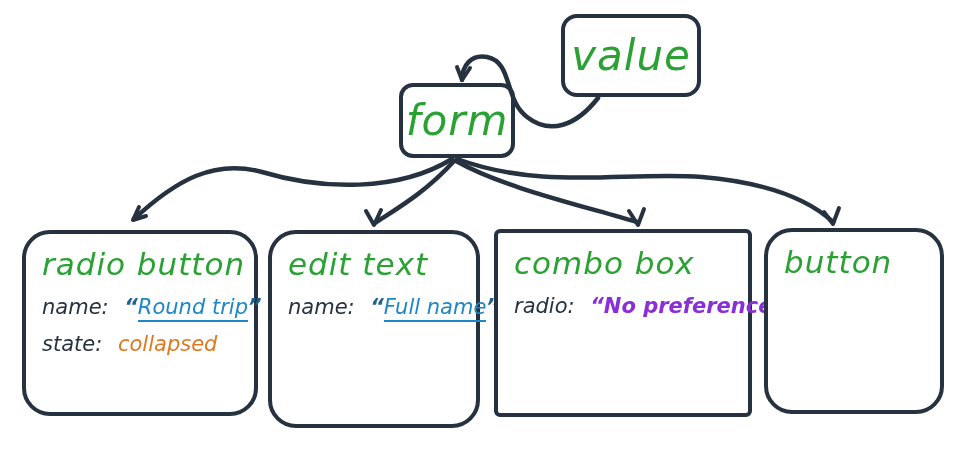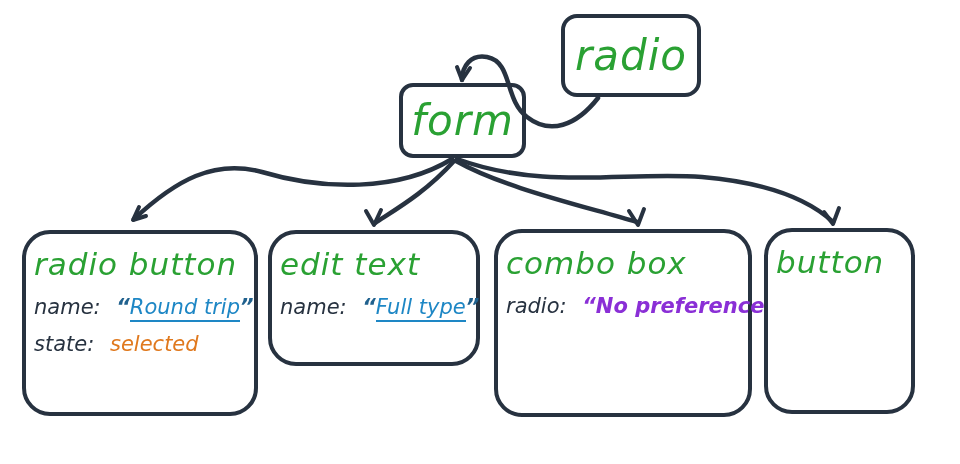--- a/index.html
+++ b/index.html
@@ -12,21 +12,21 @@
     font-family:"DejaVu Sans", sans-serif; font-style:italic; overflow:hidden;
   }
   .node{
     position:absolute; background:#ffffff; border:4px solid var(--ink);
     box-sizing:border-box;
   }
   .node.small{ border-radius:16px; display:flex; align-items:center; justify-content:center; }
   .node.small .nlabel{
     color:var(--green); font-size:42px; letter-spacing:1px; white-space:nowrap;
   }
-  .node.card{ border-radius:28px; padding:10px 16px 0 8px; }
+  .node.card{ border-radius:28px; padding:10px 16px 0 16px; }
   .card .ntitle{
     color:var(--green); font-size:31px; letter-spacing:1px; white-space:nowrap;
     margin:2px 0 6px 0;
   }
   .prop{ margin-top:13px; font-size:21px; white-space:nowrap; }
   .pkey{ color:var(--ink); margin-right:9px; }
   .pval.v-blue .inner{
     color:var(--blue); border-bottom:2.5px solid var(--blue); padding-bottom:1px;
   }
   .pval.v-blue .q{ color:var(--blue_dark); font-weight:bold; }
@@ -37,56 +37,56 @@
   svg.edges path{ stroke:var(--ink); stroke-width:4.5; fill:none;
     stroke-linecap:round; stroke-linejoin:round; }
   svg.edges path.head{ stroke-width:4; }
 </style>
 </head>
 <body>
 
 <div class="canvas">
 
   <div class="node small" style="left:561px; top:14px; width:140px; height:83px;">
-    <span class="nlabel">radio</span>
+    <span class="nlabel">value</span>
   </div>
 
-  <div class="node small" style="left:399px; top:83px; width:127px; height:75px; border-radius:14px;">
+  <div class="node small" style="left:399px; top:83px; width:116px; height:75px; border-radius:14px;">
     <span class="nlabel">form</span>
   </div>
 
   <div class="node card" style="left:22px; top:230px; width:236px; height:186px;">
     <div class="ntitle">radio button</div>
     <div class="prop">
       <span class="pkey">name:</span>
       <span class="pval v-blue"><span class="q">“</span><span class="inner">Round trip</span><span class="q">”</span></span>
     </div>
     <div class="prop">
       <span class="pkey">state:</span>
-      <span class="pval v-orange">selected</span>
+      <span class="pval v-orange">collapsed</span>
     </div>
   </div>
 
-  <div class="node card" style="left:268px; top:230px; width:212px; height:136px;">
+  <div class="node card" style="left:268px; top:230px; width:212px; height:198px;">
     <div class="ntitle">edit text</div>
     <div class="prop">
       <span class="pkey">name:</span>
-      <span class="pval v-blue"><span class="q">“</span><span class="inner">Full type</span><span class="q">”</span></span>
+      <span class="pval v-blue"><span class="q">“</span><span class="inner">Full name</span><span class="q">”</span></span>
     </div>
   </div>
 
-  <div class="node card" style="left:494px; top:229px; width:258px; height:188px;">
+  <div class="node card" style="left:494px; top:229px; width:258px; height:188px;border-radius:6px;">
     <div class="ntitle">combo box</div>
     <div class="prop">
       <span class="pkey">radio:</span>
       <span class="pval v-purple"><span class="q">“</span><span class="inner">No preference</span><span class="q">”</span></span>
     </div>
   </div>
 
-  <div class="node card" style="left:764px; top:228px; width:151px; height:186px;">
+  <div class="node card" style="left:764px; top:228px; width:180px; height:186px;">
     <div class="ntitle">button</div>
   </div>
 
   <svg class="edges" width="960" height="464" viewBox="0 0 960 464">
     <path d="M 598 98 C 576 126, 550 135, 527 117 C 504 100, 513 62, 487 57 C 471 54, 462 66, 462 80"></path>
     <path class="head" d="M 457 67 L 462 80 L 470 68"></path>
 
     <path d="M 452 159 C 398 192, 322 190, 262 172 C 214 159, 176 180, 134 219"></path>
     <path class="head" d="M 139 207 L 133 220 L 146 216"></path>
 

